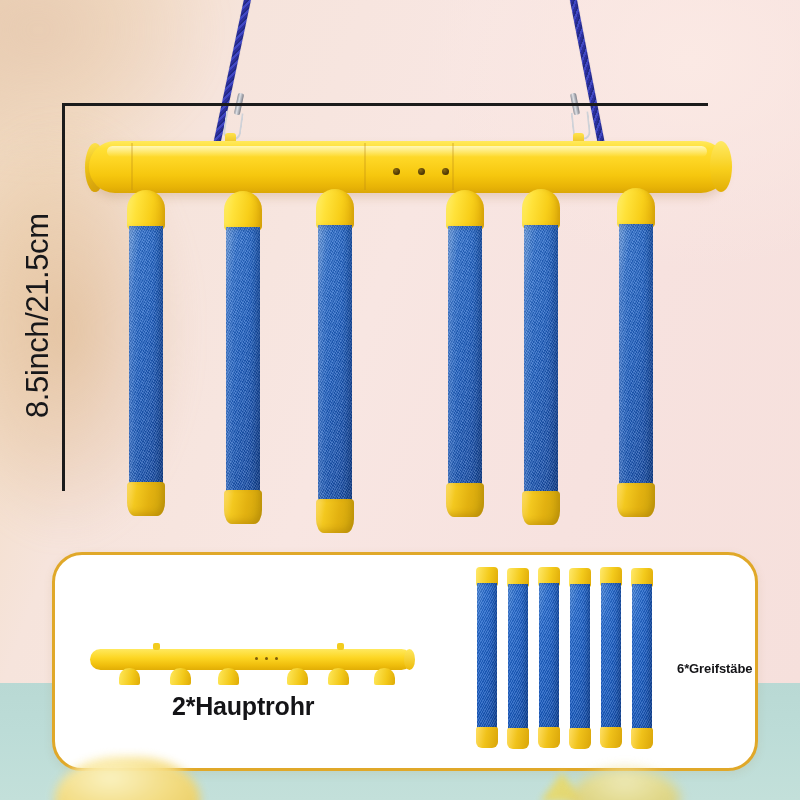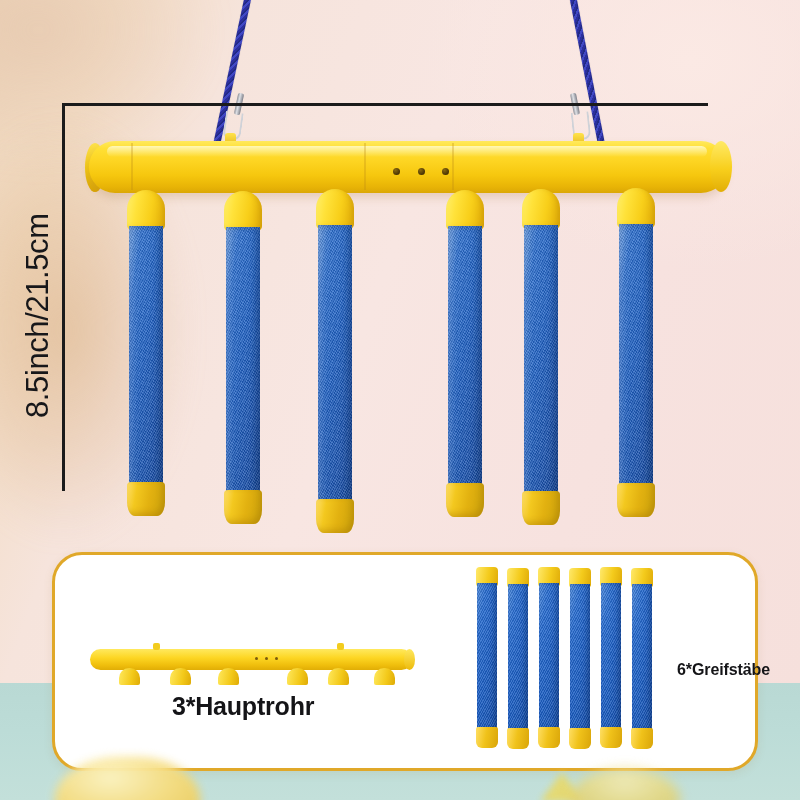--- a/index.html
+++ b/index.html
@@ -322,21 +322,21 @@
   }
   .srod .scap-b {
     position: absolute; left: 0; top: 160px;
     width: 22px; height: 21px;
     border-radius: 2px 2px 6px 6px;
     background: linear-gradient(100deg,#ffdf64,#f0c21a 45%,#d9a509);
   }
   .card-label-right {
     position: absolute;
     left: 677px; top: 661px;
-    font-size: 16px;
+    font-size: 13px;
     font-weight: bold;
     color: #141417;
     letter-spacing: -0.1px;
     white-space: nowrap;
   }
 </style>
 </head>
 <body>
 
 <div id="scene">
@@ -412,21 +412,21 @@
     <i></i>
   </div>
   <div class="mini-clip" style="left:153px;"></div>
   <div class="mini-clip" style="left:337px;"></div>
   <div class="mini-peg" style="left:119px;"></div>
   <div class="mini-peg" style="left:170px;"></div>
   <div class="mini-peg" style="left:218px;"></div>
   <div class="mini-peg" style="left:287px;"></div>
   <div class="mini-peg" style="left:328px;"></div>
   <div class="mini-peg" style="left:374px;"></div>
-  <div class="card-label-left">3*Hauptrohr</div>
+  <div class="card-label-left">2*Hauptrohr</div>
 
   <div class="srod" style="left:476px; top:567px;">
     <div class="scap-t"></div>
     <div class="sbody"></div>
     <div class="scap-b"></div>
   </div>
   <div class="srod" style="left:507px; top:568px;">
     <div class="scap-t"></div>
     <div class="sbody"></div>
     <div class="scap-b"></div>

